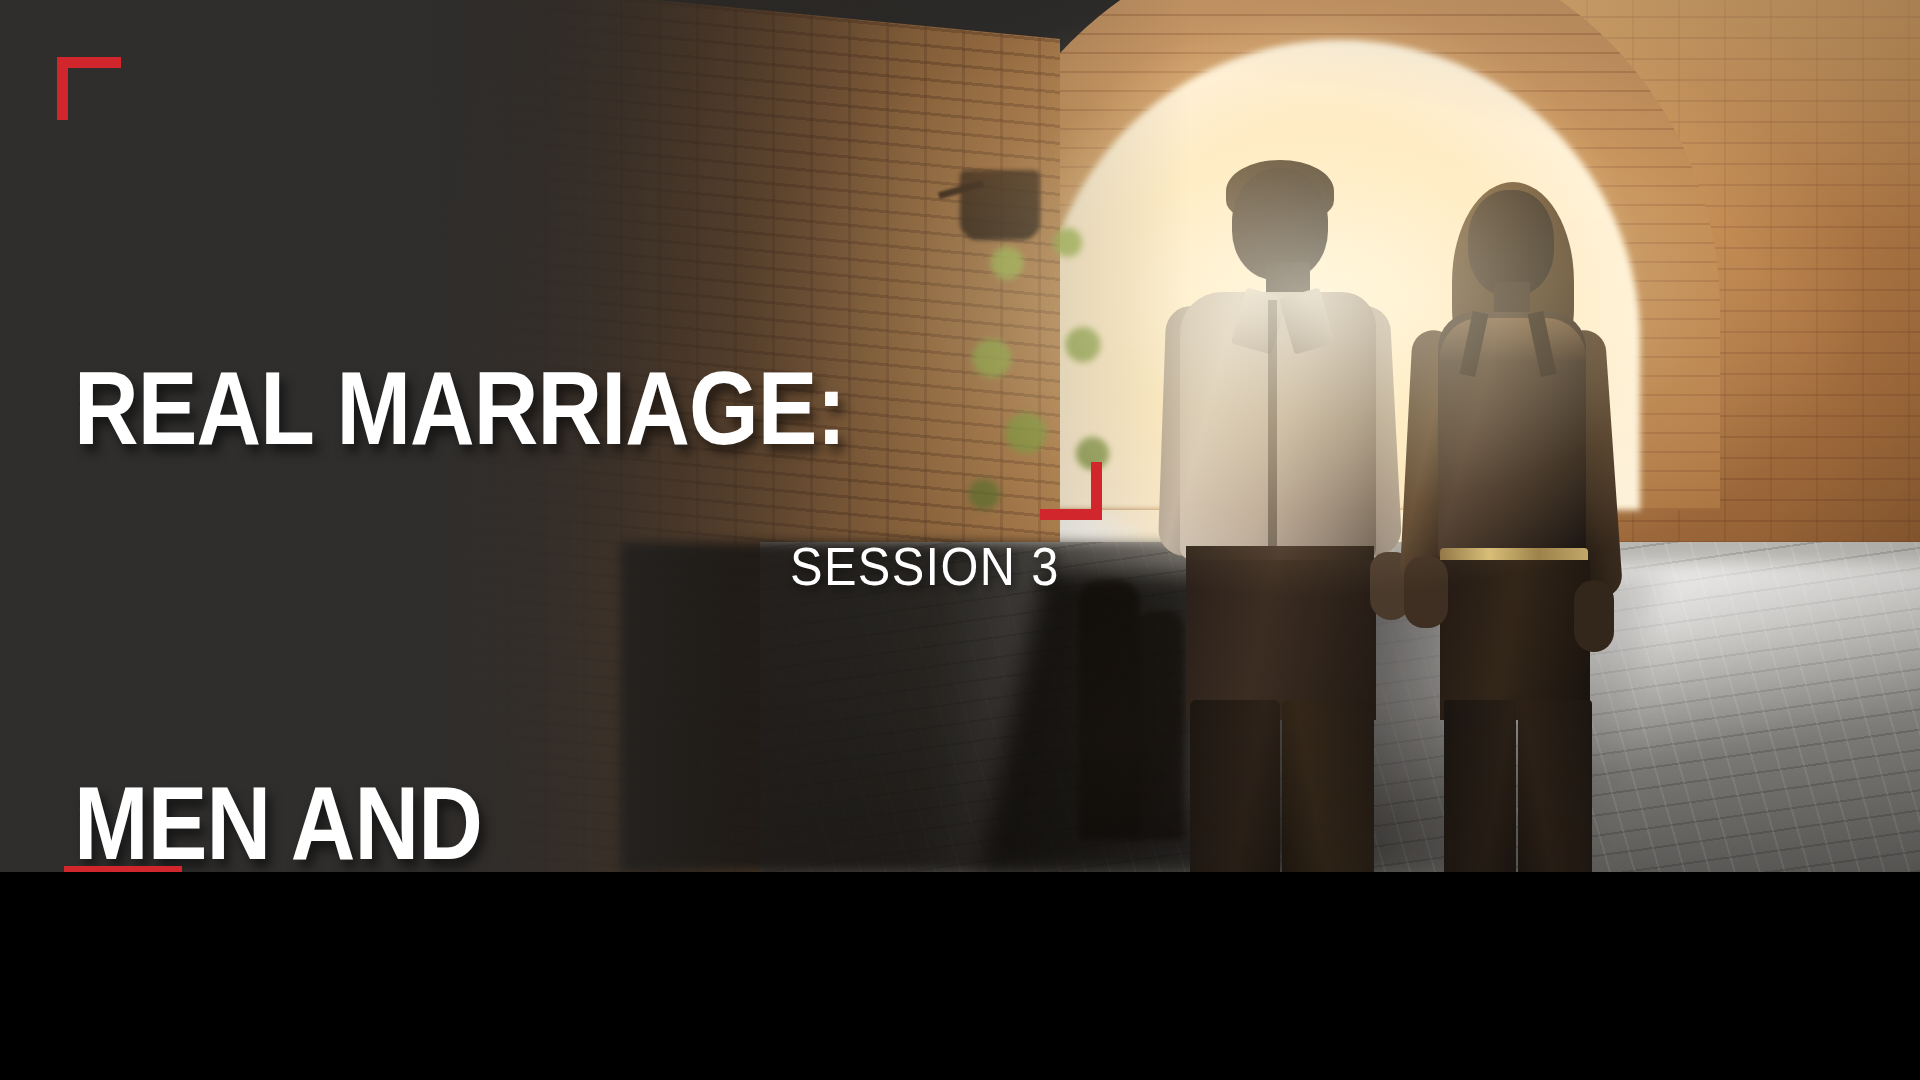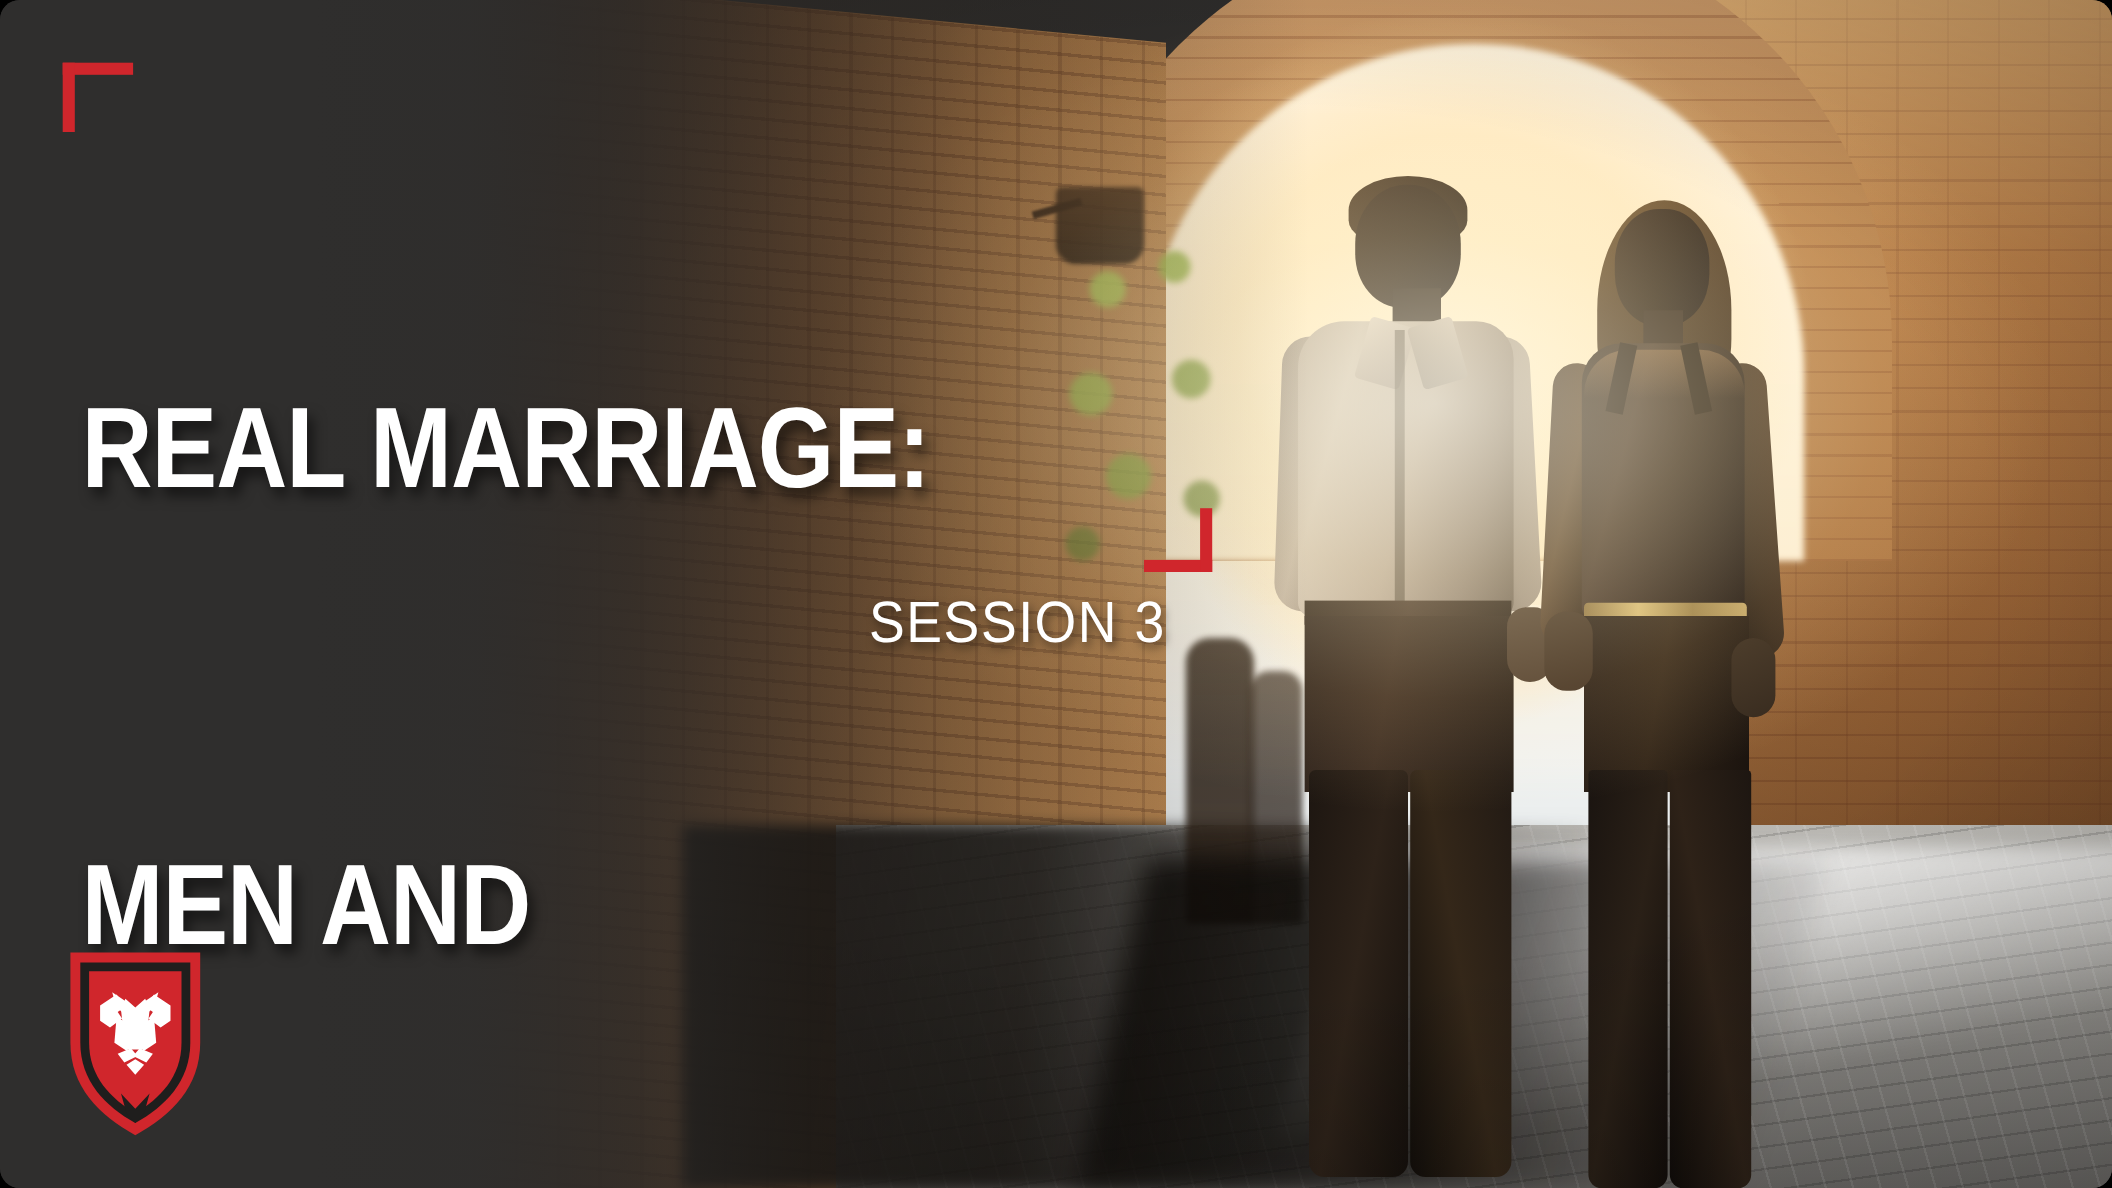--- a/index.html
+++ b/index.html
@@ -5,24 +5,23 @@
   * { margin:0; padding:0; box-sizing:border-box; }
   html,body {
     width:1920px; height:1080px;
     overflow:hidden;
     background:#000;
     font-family:"Liberation Sans", sans-serif;
   }
 
   #slide {
     position:relative;
-    width:1920px; height:1080px;
+    width:1920px; height:872px;
     overflow:hidden;
     background:#2f2e2d;
-    border-radius:18px;
   }
 
   
   .photo {
     position:absolute;
     inset:0;
     overflow:hidden;
   }
 
   

